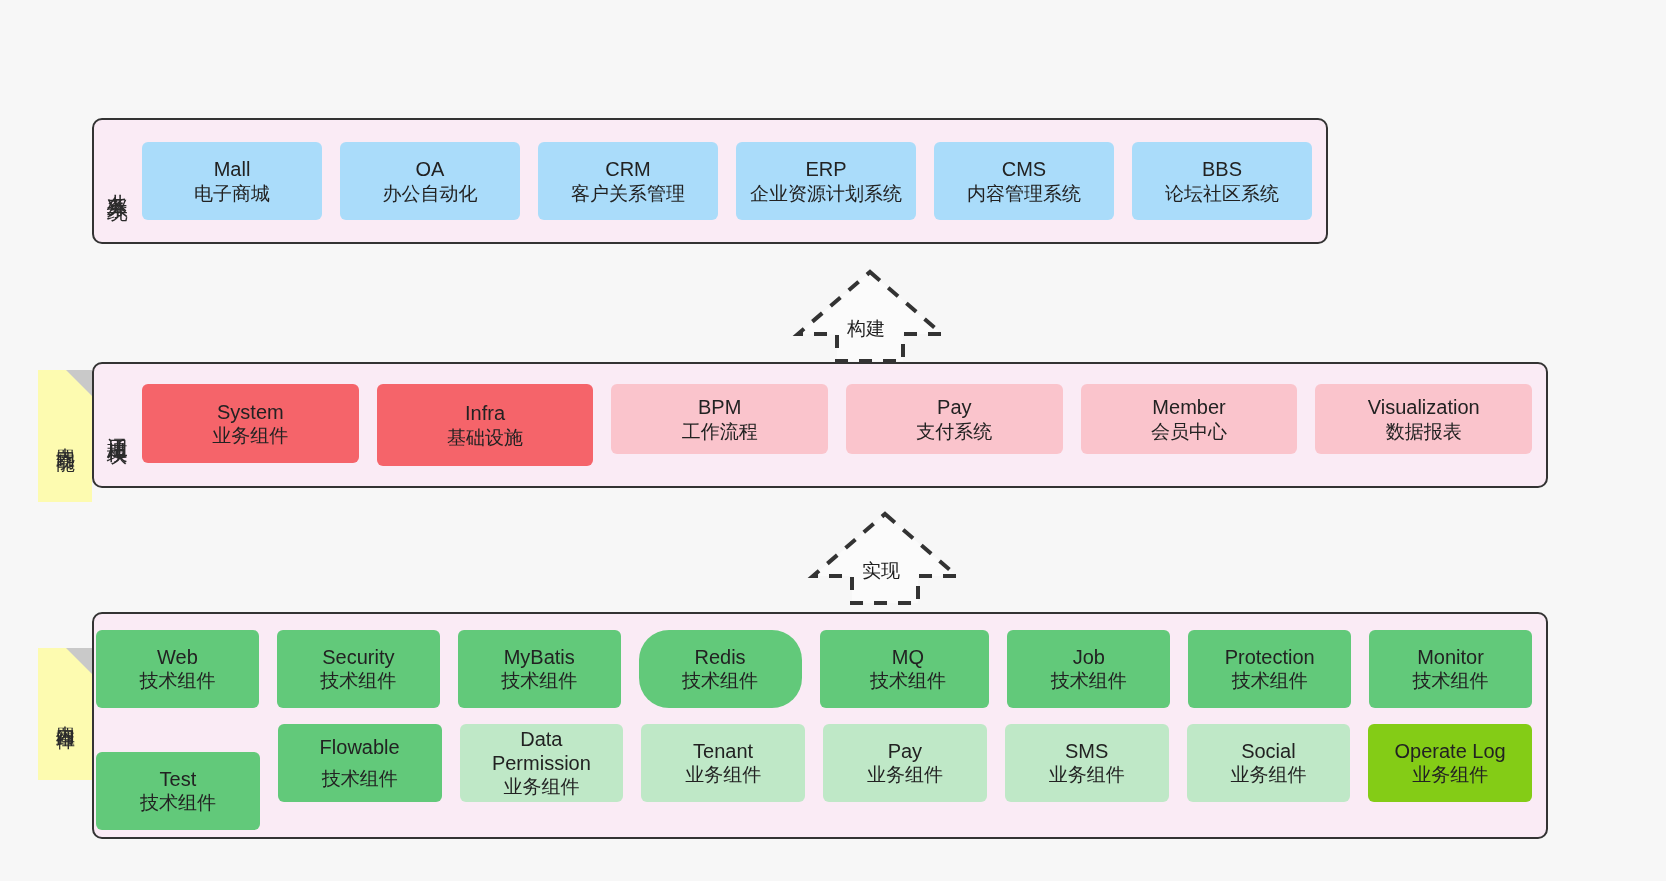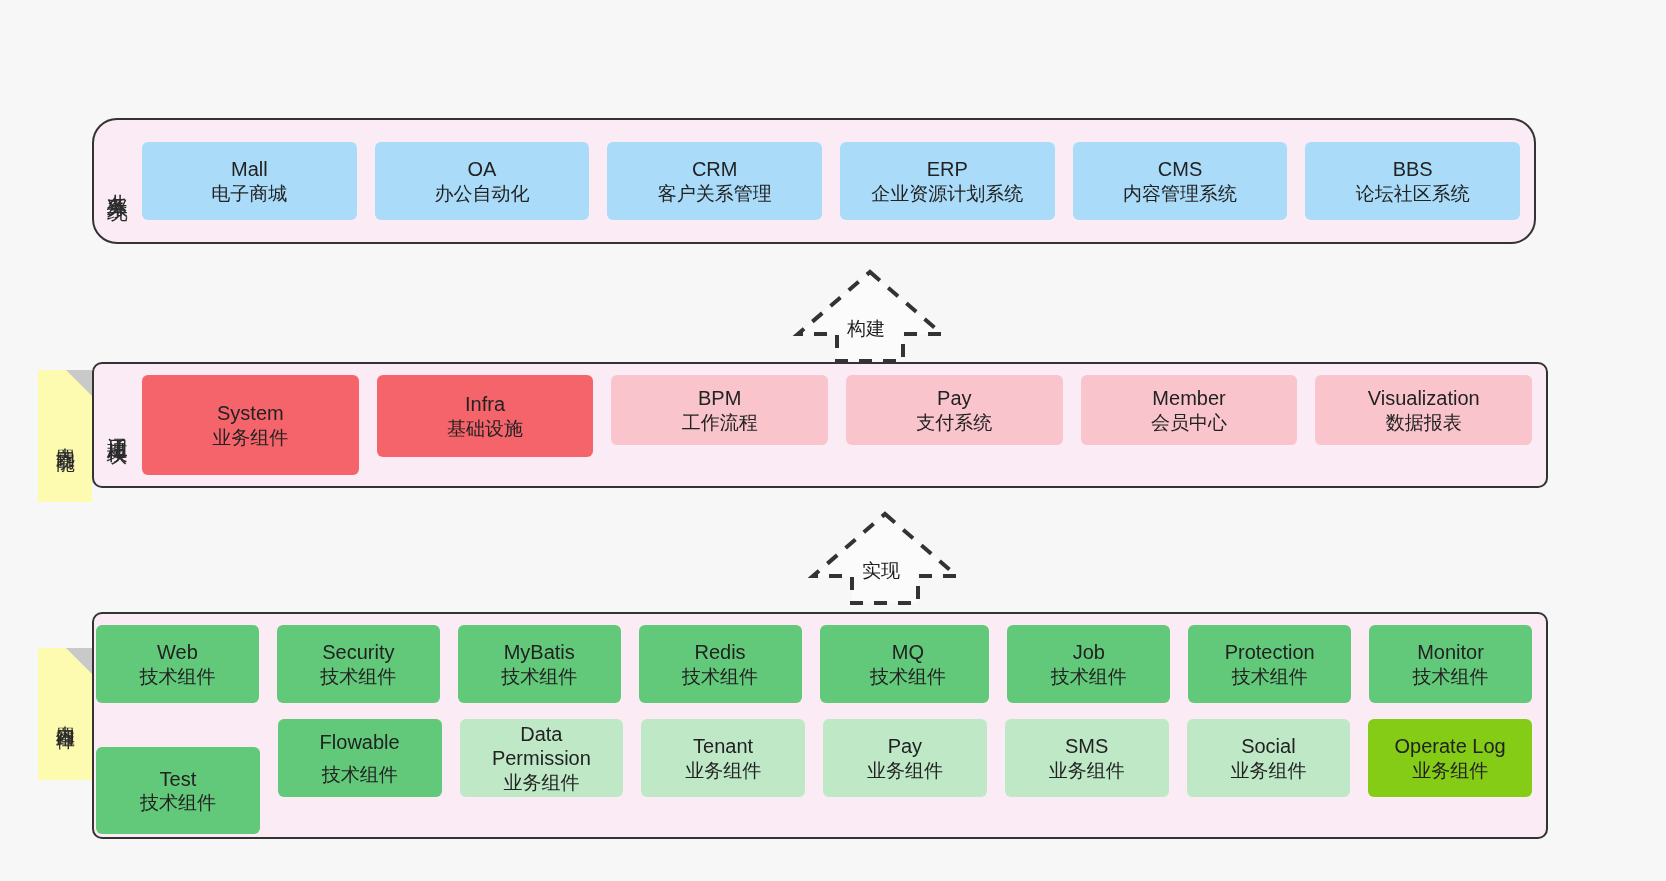--- a/index.html
+++ b/index.html
@@ -106,21 +106,21 @@
     color: #1f1f1f;
     white-space: nowrap;
     user-select: none;
   }
 </style>
 </head>
 <body>
 
 <div id="canvas">
 
-  <div class="layer" id="layer-business" style="left:92px; top:118px; width:1444px; height:126px;border-radius:25px;">
+  <div class="layer" id="layer-business" style="left:92px; top:118px; width:1236px; height:126px;">
     <div class="layer-title">业务系统</div>
     <div class="layer-body">
       <div class="row">
         <div class="cell" style="background:#aadcfa; height:78px;">
           <span class="t1">Mall</span>
           <span class="t2">电子商城</span>
         </div>
         <div class="cell" style="background:#aadcfa; height:78px;">
           <span class="t1">OA</span>
           <span class="t2">办公自动化</span>
@@ -154,21 +154,21 @@
 
   <div class="note" style="left:38px; top:370px; width:54px; height:132px;">
     <span class="fold"></span>
     <span>内置功能</span>
   </div>
 
   <div class="layer" id="layer-modules" style="left:92px; top:362px; width:1456px; height:126px;">
     <div class="layer-title">通用模块</div>
     <div class="layer-body">
       <div class="row">
-        <div class="cell" style="background:#f5646a; height:100px;">
+        <div class="cell" style="background:#f5646a; height:79px;">
           <span class="t1">System</span>
           <span class="t2">业务组件</span>
         </div>
         <div class="cell" style="background:#f5646a; height:82px;">
           <span class="t1">Infra</span>
           <span class="t2">基础设施</span>
         </div>
         <div class="cell" style="background:#fac4cc; height:70px;">
           <span class="t1">BPM</span>
           <span class="t2">工作流程</span>
@@ -211,21 +211,21 @@
           <span class="t2">技术组件</span>
         </div>
         <div class="cell" style="background:#62c97a; height:78px;">
           <span class="t1">Security</span>
           <span class="t2">技术组件</span>
         </div>
         <div class="cell" style="background:#62c97a; height:78px;">
           <span class="t1">MyBatis</span>
           <span class="t2">技术组件</span>
         </div>
-        <div class="cell" style="background:#62c97a; height:78px;">
+        <div class="cell" style="background:#62c97a; height:78px;border-radius:30px;">
           <span class="t1">Redis</span>
           <span class="t2">技术组件</span>
         </div>
         <div class="cell" style="background:#62c97a; height:78px;padding-left:9px;">
           <span class="t1">MQ</span>
           <span class="t2">技术组件</span>
         </div>
         <div class="cell" style="background:#62c97a; height:78px;">
           <span class="t1">Job</span>
           <span class="t2">技术组件</span>
@@ -234,21 +234,21 @@
           <span class="t1">Protection</span>
           <span class="t2">技术组件</span>
         </div>
         <div class="cell" style="background:#62c97a; height:78px;">
           <span class="t1">Monitor</span>
           <span class="t2">技术组件</span>
         </div>
       </div>
 
       <div class="row">
-        <div class="cell" style="background:#62c97a; height:87px;margin-top:28px;">
+        <div class="cell" style="background:#62c97a; height:78px;margin-top:28px;">
           <span class="t1">Test</span>
           <span class="t2">技术组件</span>
         </div>
         <div class="cell" style="background:#62c97a; height:78px;gap:8px;">
           <span class="t1">Flowable</span>
           <span class="t2">技术组件</span>
         </div>
         <div class="cell" style="background:#bfe8c7; height:78px;">
           <span class="t1" style="max-width:108px;">Data Permission</span>
           <span class="t2">业务组件</span>

